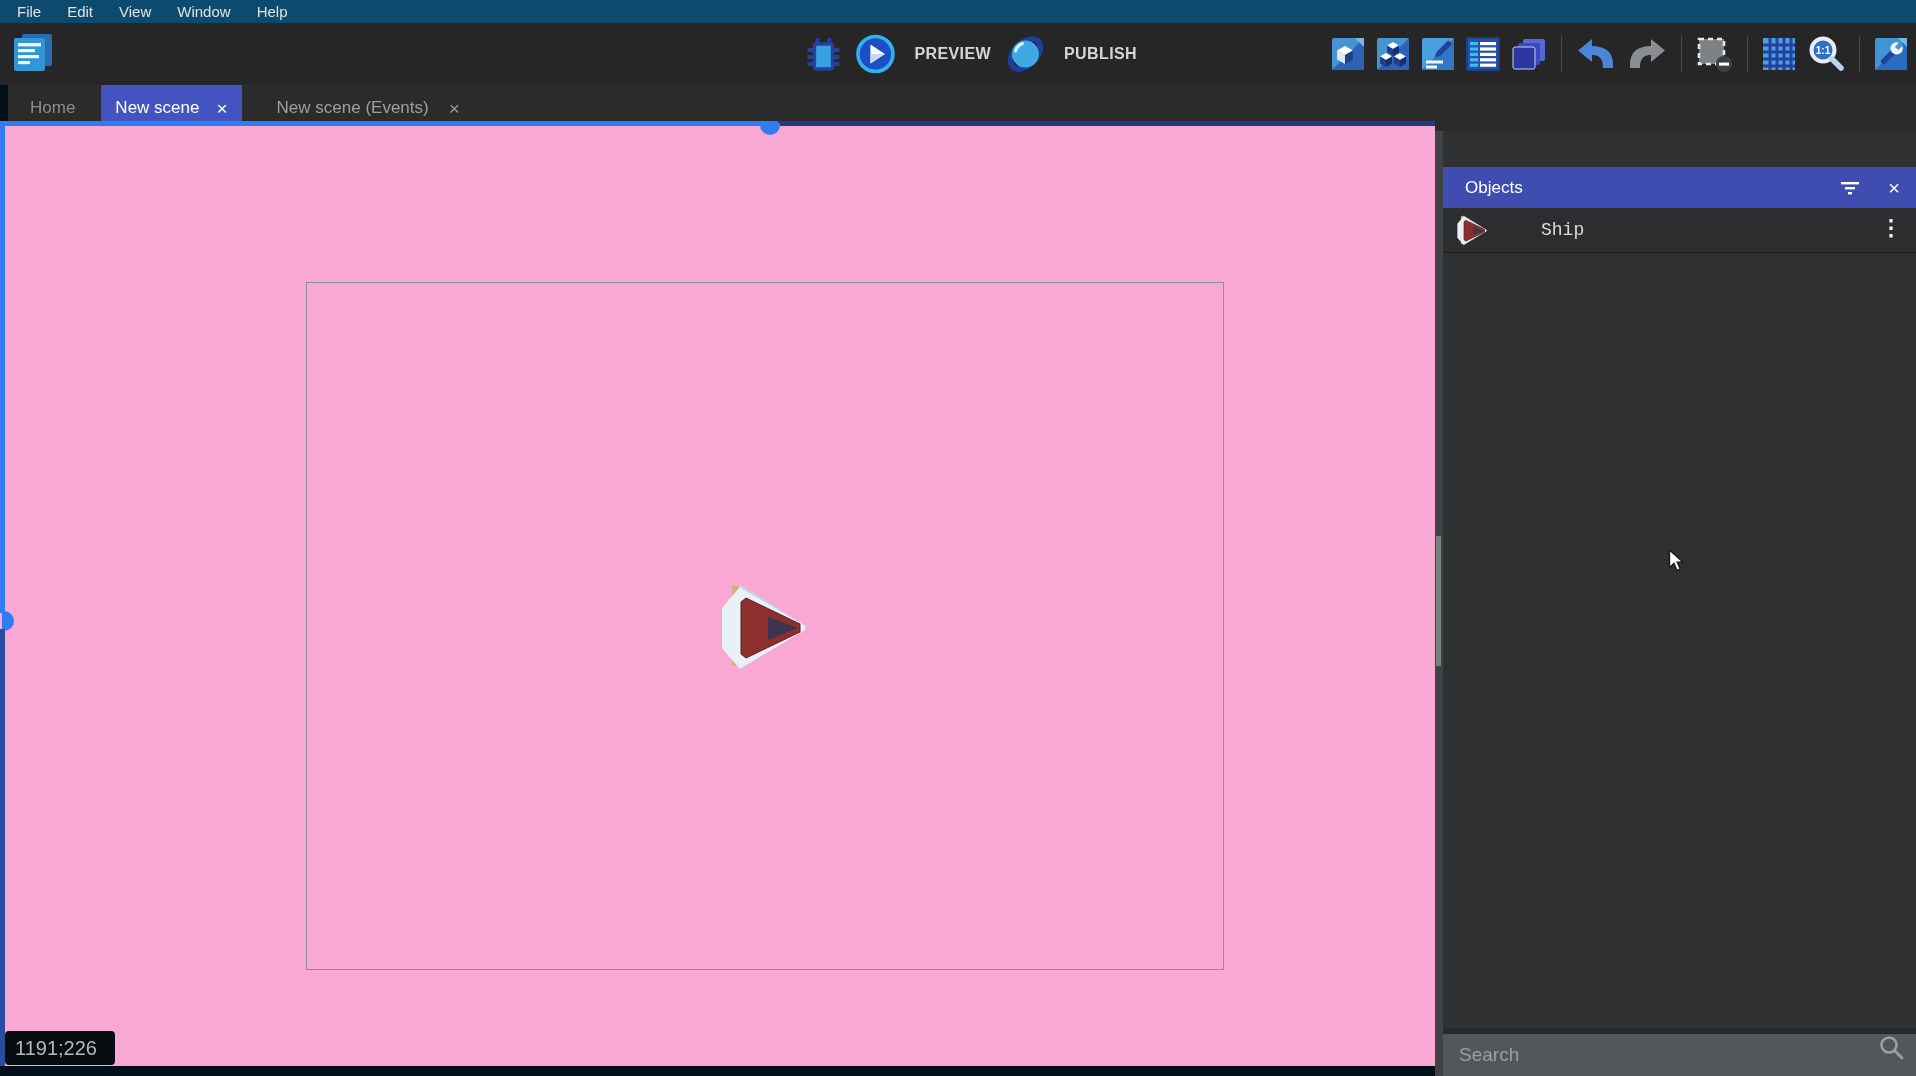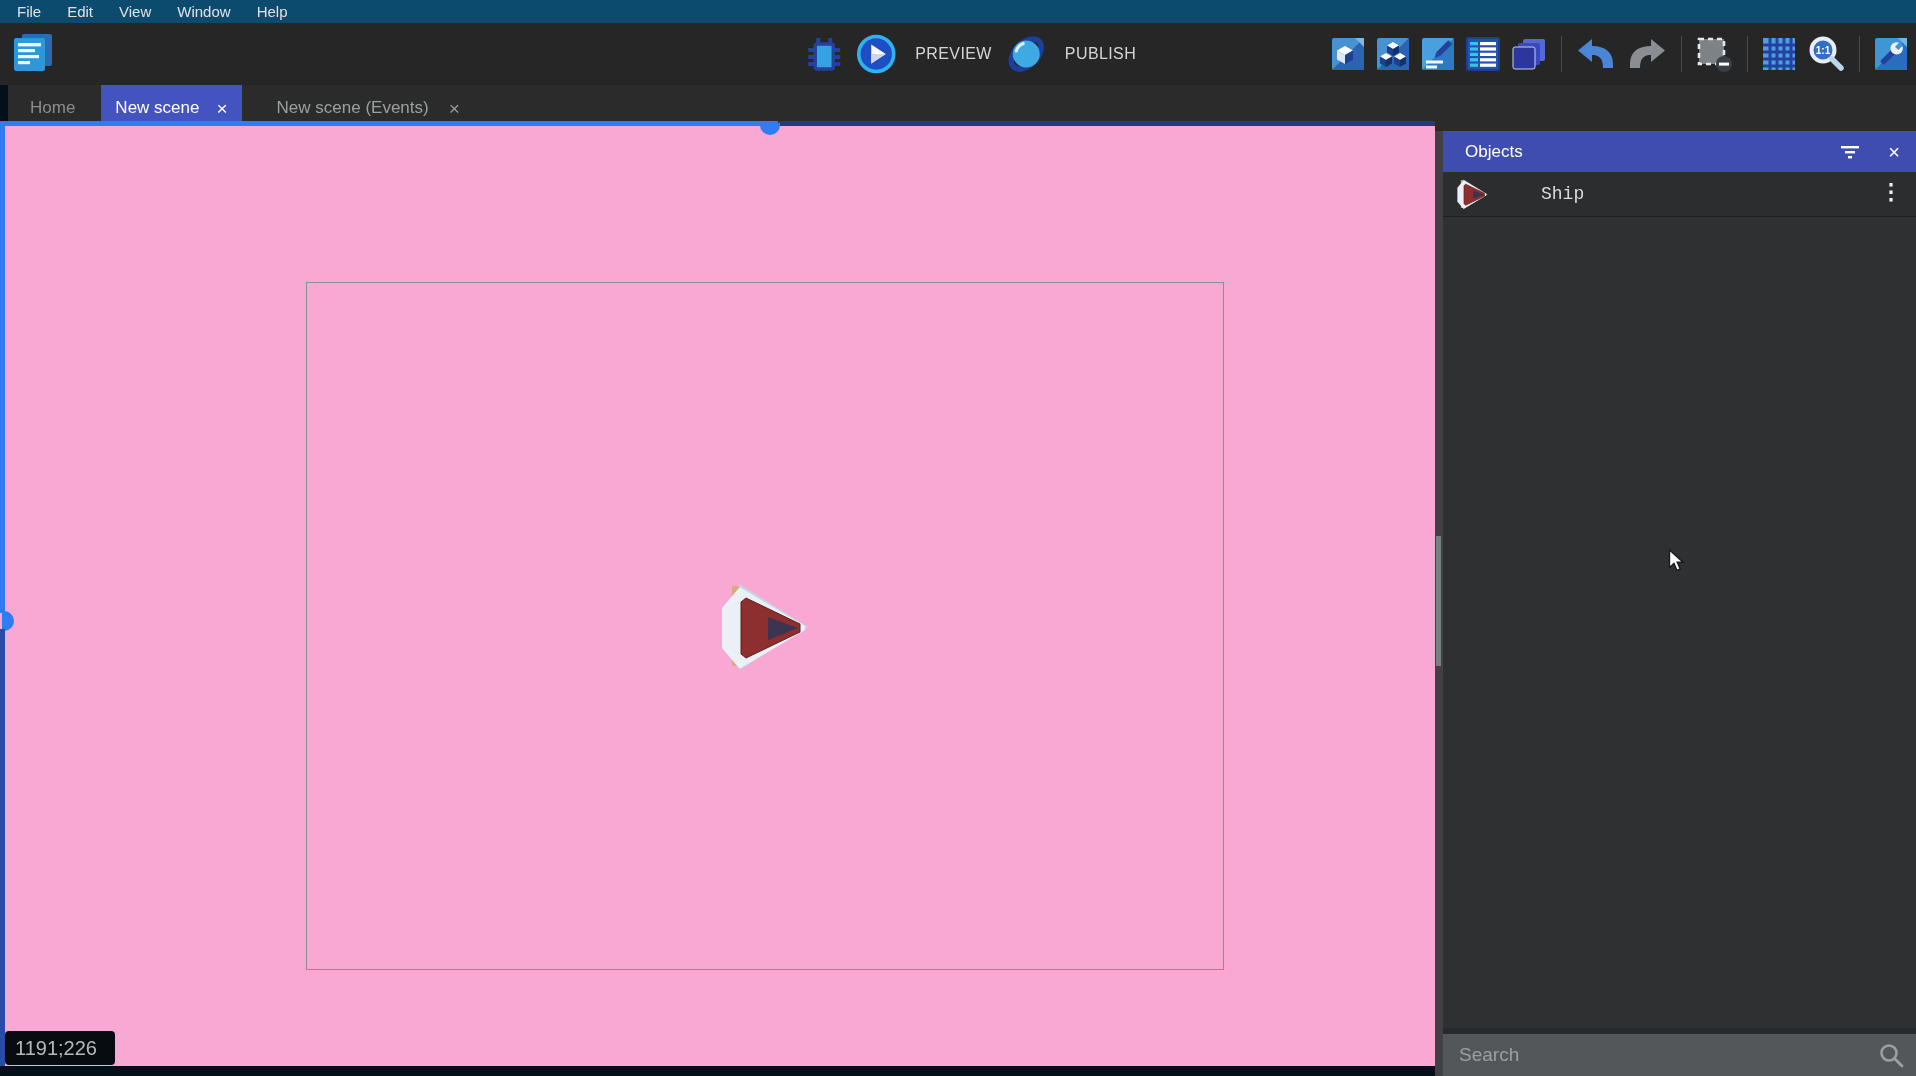--- a/index.html
+++ b/index.html
@@ -11,21 +11,21 @@
   .menubar{position:absolute;top:0;left:0;width:1916px;height:23px;background:#0c4a6e;
            display:flex;align-items:center;padding-left:4px;box-sizing:border-box;}
   .menu-item{color:#e2e2e2;font-size:15px;padding:0 13px;cursor:default;}
 
   
   .toolbar{position:absolute;top:23px;left:0;width:1916px;height:62px;background:#262626;
            display:flex;align-items:center;box-sizing:border-box;padding:0 8px;}
   .logo-btn{width:50px;height:46px;display:flex;align-items:center;justify-content:center;}
   .tb-center{position:absolute;left:50%;top:0;height:62px;transform:translateX(-46%);
              display:flex;align-items:center;gap:14px;}
-  .tb-btn{display:flex;align-items:center;gap:19px;}
+  .tb-btn{display:flex;align-items:center;gap:19px;font-weight:bold;}
   .tb-label{color:#d6d6d6;font-size:16px;letter-spacing:0.4px;}
   .tb-right{margin-left:auto;display:flex;align-items:center;gap:11px;}
   .tb-divider{width:1px;height:36px;background:#4a4a4a;margin:0 3px;}
   .tb-icon{display:flex;align-items:center;justify-content:center;}
 
   
   .tabbar{position:absolute;top:85px;left:8px;width:1916px;height:46px;background:#2b2b2b;
           display:flex;align-items:stretch;}
   .tab{display:flex;align-items:center;font-size:17px;padding:0 22px;color:#8d8d8d;}
   .tab.active{background:#4353bf;color:#fff;padding:0 14px;gap:17px;margin-left:4px;}
@@ -51,35 +51,35 @@
   .coords-text{color:#b5b9bb;font-size:20px;font-weight:500;}
 
   
   .splitter{position:absolute;left:1435px;top:131px;width:8px;height:945px;background:#3e4245;}
   .splitter-thumb{position:absolute;left:1px;top:405px;width:5px;height:130px;background:#75827e;}
 
   
   .panel{position:absolute;left:1443px;top:131px;width:473px;height:945px;background:#2e3031;
          display:flex;flex-direction:column;}
   .panel-header{height:41px;background:#3e4daf;display:flex;align-items:center;
-                padding:0 16px 0 22px;box-sizing:border-box;flex:none;}
+                padding:0 16px 0 22px;box-sizing:border-box;flex:none;margin-top:36px;}
   .panel-title{color:#fff;font-size:17px;}
   .panel-header-icons{margin-left:auto;display:flex;align-items:center;gap:28px;}
   .panel-close{color:#fff;font-size:20px;line-height:1;}
   .object-row{height:45px;background:#2b2d2e;display:flex;align-items:center;
               padding:0 14px 0 12px;box-sizing:border-box;border-bottom:1px solid #1e1e1e;flex:none;font-family:Liberation Mono, monospace;}
   .object-name{color:#dcdcdc;font-size:18px;margin-left:52px;}
   .kebab{margin-left:auto;color:#f0f0f0;font-size:22px;font-weight:bold;line-height:1;}
   .add-row{height:48px;background:#2b2d2e;display:flex;align-items:center;justify-content:center;
            position:relative;flex:none;}
   .add-label{color:#9c9c9c;font-size:19px;}
   .add-plus{position:absolute;right:16px;color:#cfcfcf;font-size:30px;font-weight:300;line-height:1;}
   .panel-body{flex:1;background:#2e3031;position:relative;}
   .search-shadow{height:6px;background:#27292b;flex:none;}
-  .search-bar{height:42px;background:#54575a;display:flex;align-items:center;
+  .search-bar{height:42px;background:#54575a;display:flex;
               padding:0 12px 0 14px;box-sizing:border-box;flex:none;}
   .search-input{flex:1;background:transparent;border:none;outline:none;color:#e8e8e8;
                 font-size:19px;font-family:"Liberation Sans",sans-serif;}
   .search-input::placeholder{color:#9b9fa3;}
 
   .cursor{position:absolute;left:1668px;top:549px;z-index:50;}
 </style>
 </head>
 <body>
 

